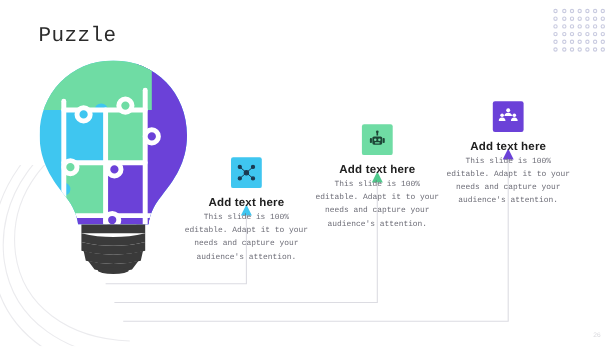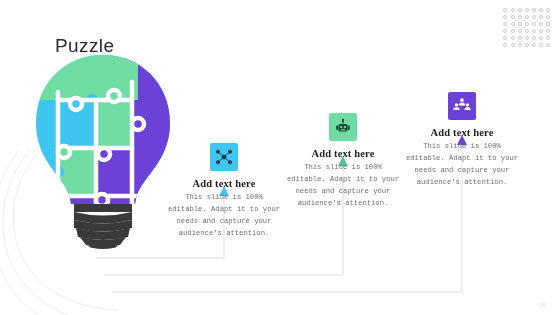--- a/index.html
+++ b/index.html
@@ -7,25 +7,24 @@
     width:560px;height:315px;
     background:#ffffff;
     font-family:"Liberation Sans",sans-serif;
     overflow:hidden;
     position:relative;
   }
   .slide{position:absolute;inset:0;background:#ffffff;overflow:hidden;}
 
   
   .title{
-    position:absolute;left:35px;top:35px;
-    font-family:Liberation Sans, sans-serif;
+    position:absolute;left:35px;top:21px;
+    font-family:Liberation Mono, monospace;
     font-size:19px;color:#2b2b2b;letter-spacing:.4px;
     white-space:nowrap;
-    margin-left:20px;
   }
 
   
   .dotgrid{position:absolute;right:10px;top:8px;display:flex;flex-direction:column;gap:3.1px;}
   .dotrow{display:flex;gap:3.1px;}
   .dot{width:4px;height:4px;border-radius:50%;border:1.1px solid #c9cbe0;box-sizing:border-box;}
 
   
   .bulb-svg{position:absolute;left:28px;top:52px;width:150px;height:200px;}
   .arc-svg{position:absolute;left:0;top:150px;width:560px;height:165px;}
@@ -33,21 +32,21 @@
 
   
   .block{position:absolute;width:124px;text-align:center;}
   .tile{
     width:28px;height:28px;border-radius:2px;
     margin:0 auto 7px auto;
     display:flex;align-items:center;justify-content:center;
   }
   .tile svg{display:block;}
   .b-head{
-    font-family:Liberation Serif, serif;
+    font-family:Liberation Sans, sans-serif;
     font-weight:bold;font-size:10.5px;color:#1e1e1e;
     margin-bottom:3px;letter-spacing:.15px;
   }
   .b-body{
     font-size:7.2px;line-height:1.65;color:#6e6e78;
     padding:0 4px;
     font-family:Liberation Mono, monospace;
   }
 
   .blk1{left:162px;top:143px;}

